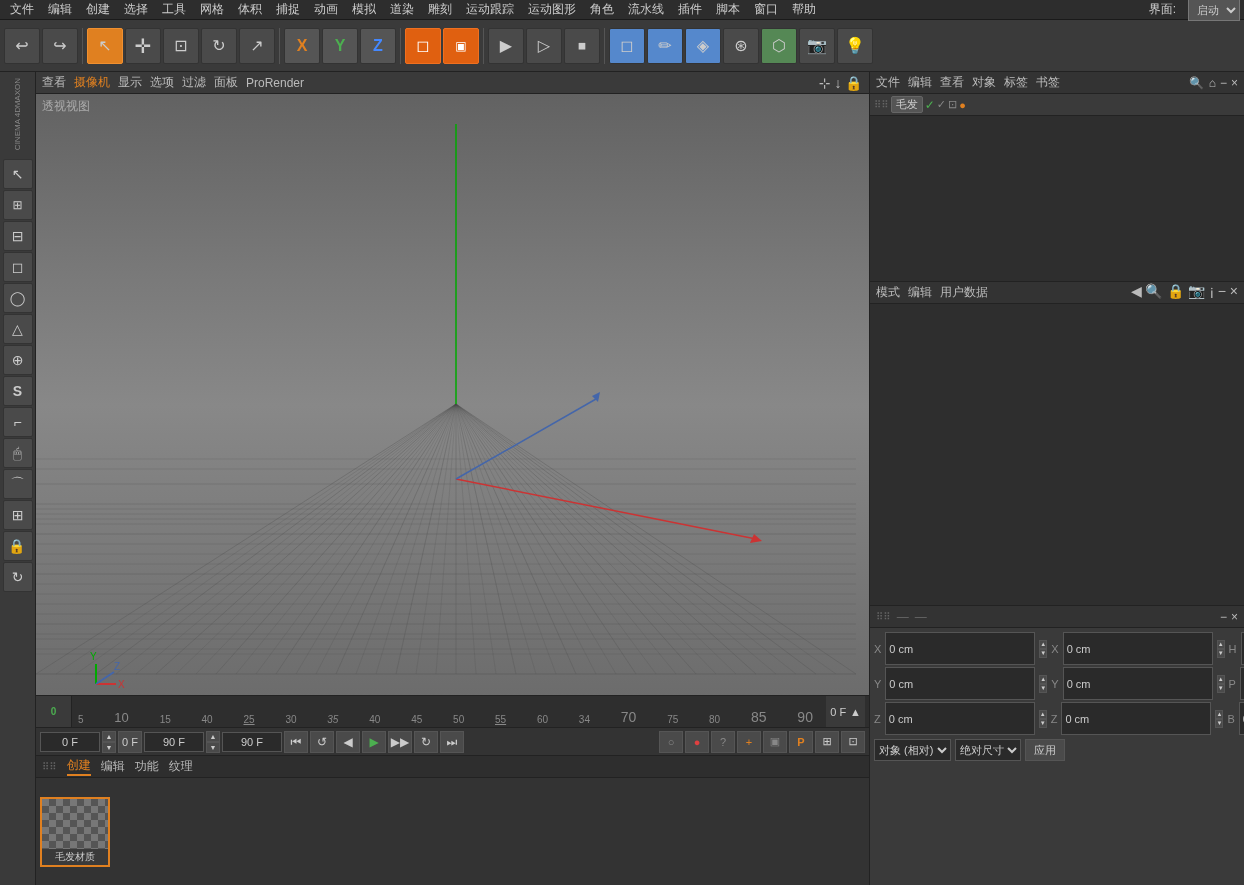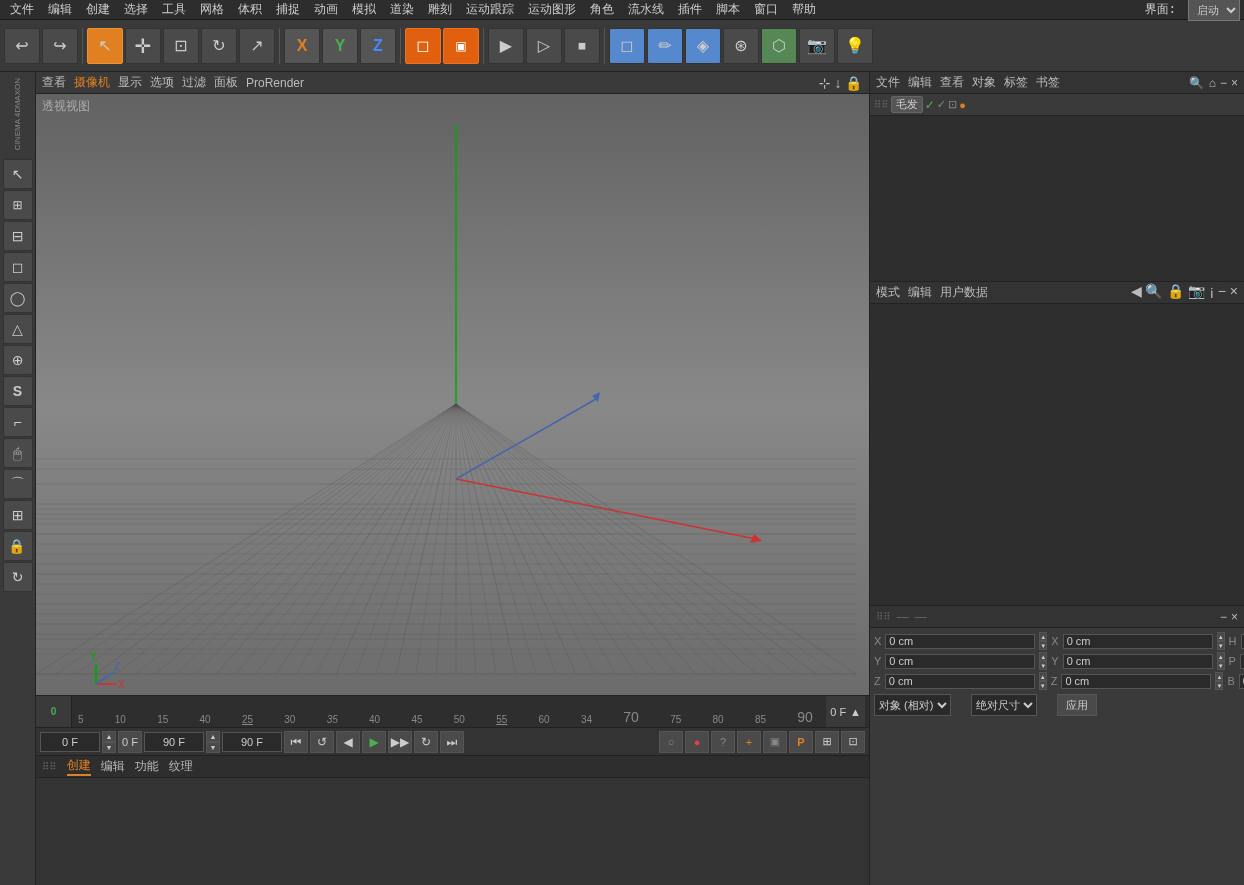--- a/index.html
+++ b/index.html
@@ -27,21 +27,20 @@
     #top-menu span {
       padding: 0 6px;
       font-size: 12px;
       color: #ccc;
       cursor: pointer;
     }
     #interface-label {
       margin-left: auto;
       color: #ccc;
       font-size: 12px;
-      font-family: Liberation Mono, monospace;
     }
     #interface-dropdown {
       background: #555;
       border: 1px solid #777;
       color: #ccc;
       font-size: 11px;
       padding: 1px 4px;
       margin-left: 4px;
     }
 
@@ -386,21 +385,21 @@
       width: 20px;
       font-size: 11px;
       color: #888;
     }
     .attr-field {
       flex: 1;
       background: #2a2a2a;
       border: 1px solid #555;
       color: #ccc;
       font-size: 11px;
-      height: 15px;
+      height: 33px;
       padding: 0 3px;
     }
 
     
     #bottom-panel {
       height: 130px;
       background: #333;
       border-top: 1px solid #222;
       display: flex;
       flex-direction: column;
@@ -446,21 +445,21 @@
     .material-label {
       font-size: 10px;
       color: #ccc;
       text-align: center;
       padding: 1px 0;
       background: #3a3a3a;
       width: 100%;
     }
     .transform-btn-group {
       display: flex;
-      gap: 20px;
+      gap: 4px;
       margin-top: 2px;
       align-items: center;
     }
     .transform-btn {
       background: #4a4a4a;
       border: 1px solid #555;
       color: #ccc;
       font-size: 11px;
       height: 22px;
       padding: 0 8px;
@@ -701,36 +700,36 @@
 
     <div id="timeline">
       <div id="timeline-start">
         <span style="font-size:10px;color:#4caf50;font-weight:bold;">0</span>
       </div>
       <div id="timeline-track">
         <div style="position:absolute;left:0;top:0;right:50px;bottom:0;display:flex;align-items:flex-end;padding:0 4px;gap:0;">
 
           <div style="flex:1;display:flex;justify-content:space-between;align-items:flex-end;height:100%;padding:0 2px;">
             <span style="font-size:10px;color:#888;padding-bottom:2px;">5</span>
-            <span style="font-size:10px;color:#888;padding-bottom:2px;margin-top:44px;">10</span>
+            <span style="font-size:13px;color:#888;padding-bottom:2px;margin-top:44px;">10</span>
             <span style="font-size:10px;color:#888;padding-bottom:2px;">15</span>
             <span style="font-size:10px;color:#888;padding-bottom:2px;">40</span>
             <span style="font-size:10px;color:#888;padding-bottom:2px;text-decoration:underline;">25</span>
             <span style="font-size:10px;color:#888;padding-bottom:2px;">30</span>
             <span style="font-size:10px;color:#888;padding-bottom:2px;font-style:italic;">35</span>
             <span style="font-size:10px;color:#888;padding-bottom:2px;">40</span>
             <span style="font-size:10px;color:#888;padding-bottom:2px;">45</span>
             <span style="font-size:10px;color:#888;padding-bottom:2px;">50</span>
             <span style="font-size:10px;color:#888;padding-bottom:2px;text-decoration:underline;">55</span>
             <span style="font-size:10px;color:#888;padding-bottom:2px;">60</span>
             <span style="font-size:10px;color:#888;padding-bottom:2px;">34</span>
             <span style="font-size:14px;color:#888;padding-bottom:2px;">70</span>
             <span style="font-size:10px;color:#888;padding-bottom:2px;">75</span>
             <span style="font-size:10px;color:#888;padding-bottom:2px;">80</span>
-            <span style="font-size:10px;color:#888;padding-bottom:2px;">85</span>
+            <span style="font-size:14px;color:#888;padding-bottom:2px;">85</span>
             <span style="font-size:14px;color:#888;padding-bottom:2px;">90</span>
           </div>
         </div>
         <div id="frame-indicator">
           <span>0 F</span>
           <span style="margin-left:4px;">▲</span>
         </div>
       </div>
     </div>
 
@@ -772,20 +771,26 @@
       </div>
     </div>
 
     <div id="bottom-panel">
       <div id="bottom-panel-toolbar">
         <span style="font-size:10px;color:#666;">⠿⠿</span>
         <span class="active">创建</span>
         <span>编辑</span>
         <span>功能</span>
         <span>纹理</span>
+      </div>
+      <div id="bottom-panel-content">
+        <div class="material-thumb">
+          <div class="material-thumb-inner"></div>
+          <div class="material-label">毛发材质</div>
+        </div>
       </div>
     </div>
 
   </div>
 
   <div id="right-panel">
 
     <div id="right-top">
       <div id="right-top-toolbar">
         <span>文件</span>

